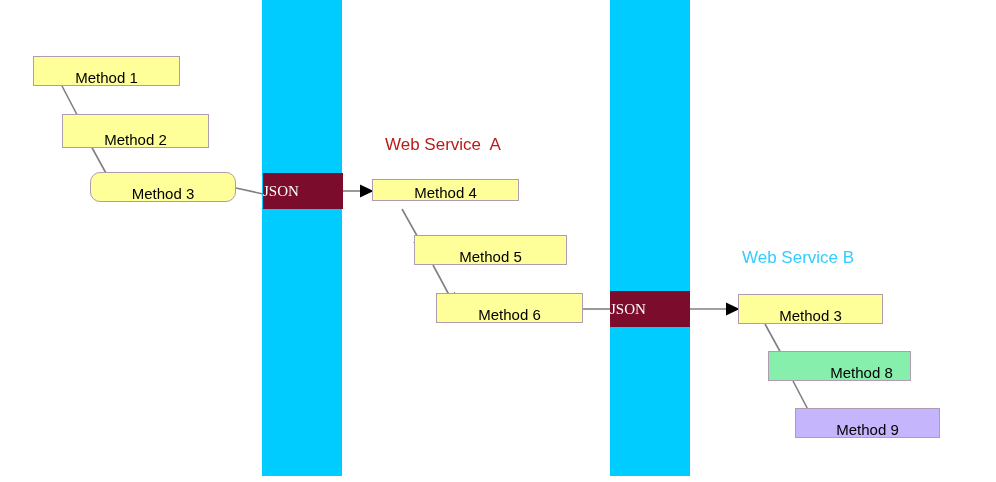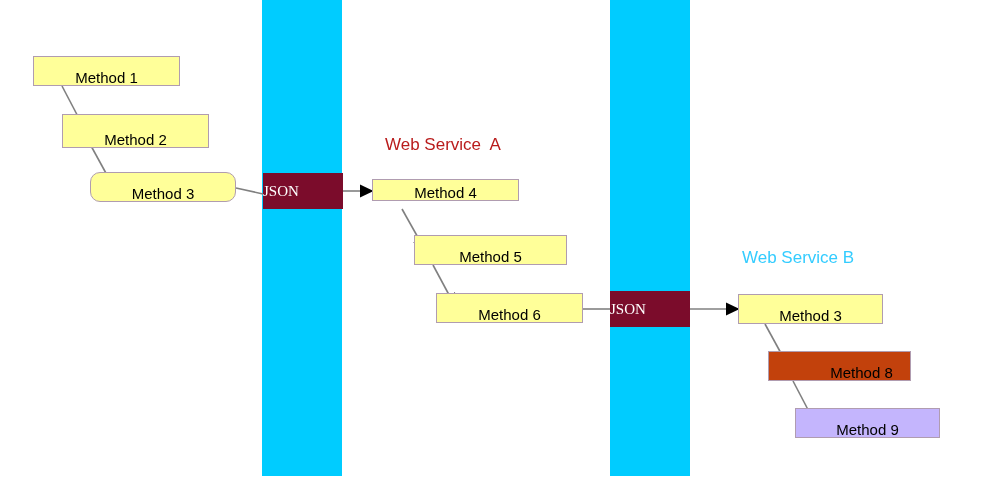--- a/index.html
+++ b/index.html
@@ -121,21 +121,21 @@
         </div>
         <div class="method-box" style="left: 414px; top: 235px; width: 153px; height: 30px; background: rgb(255, 255, 153); border-color: rgb(176, 156, 176);">
           <span>Method 5</span>
         </div>
         <div class="method-box" style="left: 436px; top: 293px; width: 147px; height: 30px; background: rgb(255, 255, 153); border-color: rgb(176, 156, 176);">
           <span>Method 6</span>
         </div>
         <div class="method-box" style="left: 738px; top: 294px; width: 145px; height: 30px; background: rgb(255, 255, 153); border-color: rgb(176, 156, 176);">
           <span>Method 3</span>
         </div>
-        <div class="method-box" style="left: 768px; top: 351px; width: 143px; height: 30px; background: #c2410c; border-color: rgb(176, 156, 176); padding-left: 44px;">
+        <div class="method-box" style="left: 768px; top: 351px; width: 143px; height: 30px; background: #86efac; border-color: rgb(176, 156, 176); padding-left: 44px;">
           <span>Method 8</span>
         </div>
         <div class="method-box" style="left: 795px; top: 408px; width: 145px; height: 30px; background: #c4b5fd; border-color: rgb(176, 156, 176);">
           <span>Method 9</span>
         </div>
       </div>
     <div id="json-boxes">
         <div class="json-box" style="left: 263px; top: 173px; width: 80px; height: 36px; background: rgb(123, 12, 43); color: rgb(255, 255, 255);">
           <span>JSON</span>
         </div>

